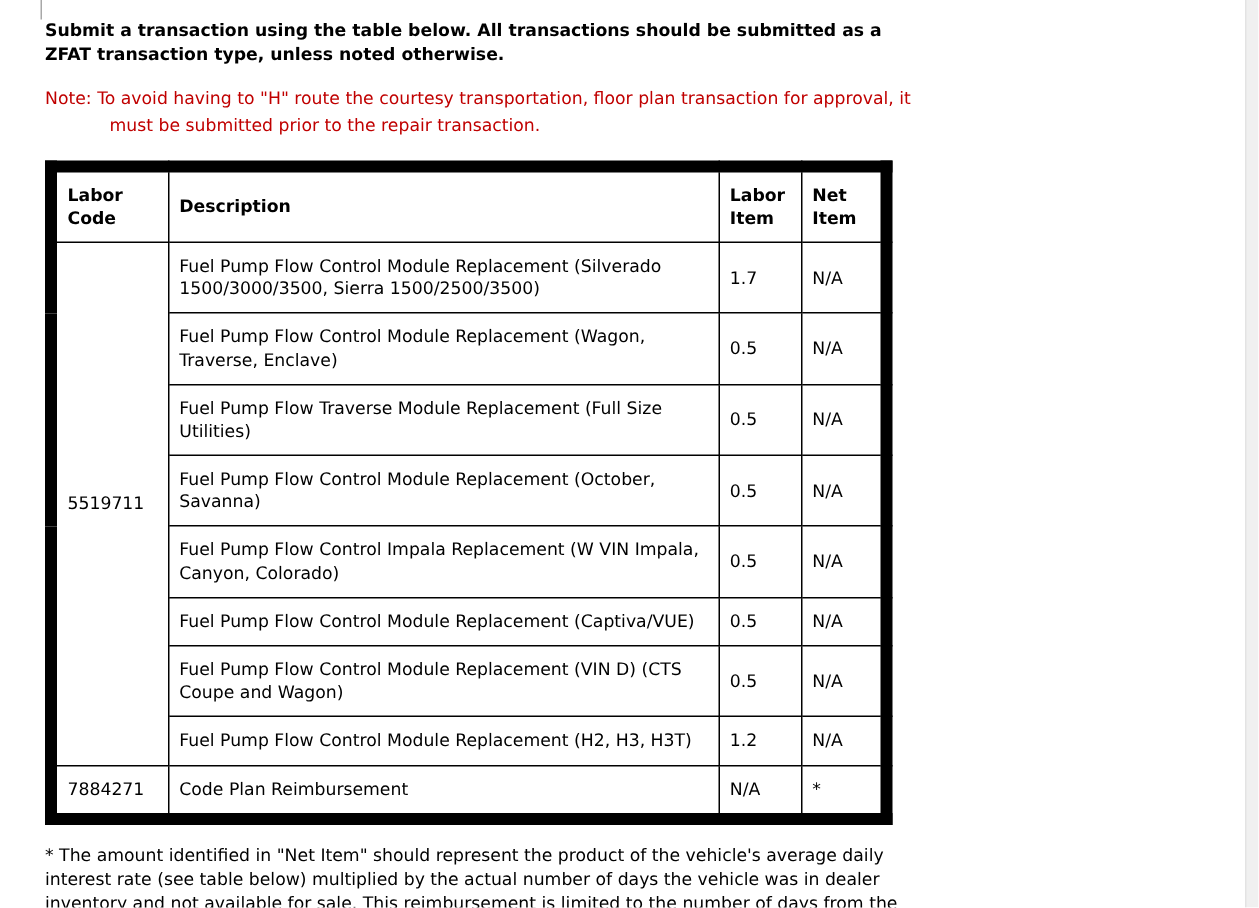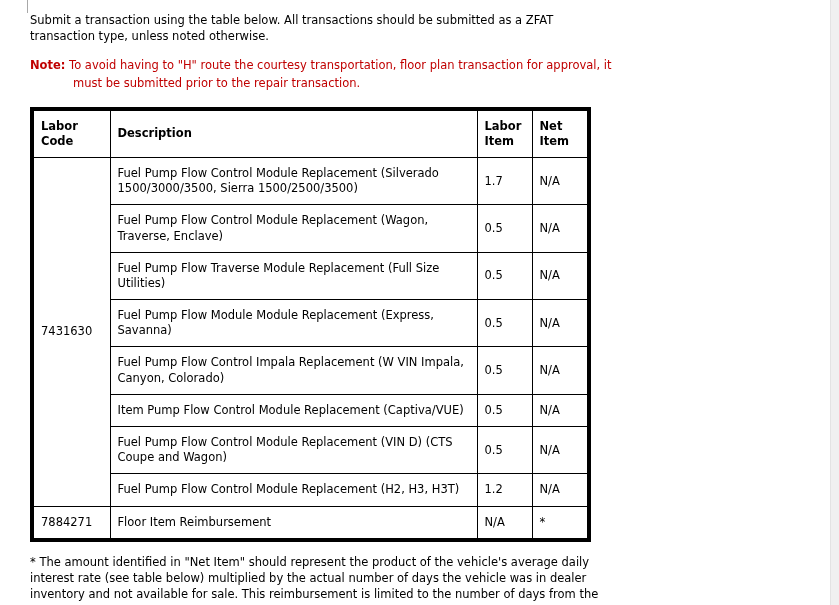--- a/index.html
+++ b/index.html
@@ -36,36 +36,37 @@
   .page {
     position: absolute;
     left: 30px;
     top: 13px;
     width: 592px;
   }
 
   .intro {
     margin: 0 12px 13px 0;
     line-height: 1.36;
+    font-weight: bold;
   }
 
   .note {
     margin: 0 0 15px 0;
     line-height: 1.5;
     color: #c00000;
     padding-left: 43px;
     text-indent: -43px;
   }
-  .note-label { font-weight: bold; }
+  .note-label { font-weight: normal; }
 
   table.labor-table {
     border-collapse: collapse;
     table-layout: fixed;
     width: 557px;
-    border: 4px solid #000000;
+    border: 8px solid #000000;
     margin: 0 0 12px 0;
   }
   .labor-table th, .labor-table td {
     border: 1px solid #000000;
     padding: 8px 7px;
     vertical-align: middle;
     text-align: left;
     line-height: 1.32;
     font-size: 11.5px;
     word-wrap: break-word;
@@ -101,63 +102,63 @@
     <thead>
       <tr>
         <th>Labor Code</th>
         <th>Description</th>
         <th>Labor Item</th>
         <th>Net Item</th>
       </tr>
     </thead>
     <tbody>
       <tr>
-        <td class="code-cell" rowspan="8">7431630</td>
+        <td class="code-cell" rowspan="8">5519711</td>
         <td>Fuel Pump Flow Control Module Replacement (Silverado 1500/3000/3500, Sierra 1500/2500/3500)</td>
         <td>1.7</td>
         <td>N/A</td>
       </tr>
       <tr>
         <td>Fuel Pump Flow Control Module Replacement (Wagon, Traverse, Enclave)</td>
         <td>0.5</td>
         <td>N/A</td>
       </tr>
       <tr>
         <td>Fuel Pump Flow Traverse Module Replacement (Full Size Utilities)</td>
         <td>0.5</td>
         <td>N/A</td>
       </tr>
       <tr>
-        <td>Fuel Pump Flow Module Module Replacement (Express, Savanna)</td>
+        <td>Fuel Pump Flow Control Module Replacement (October, Savanna)</td>
         <td>0.5</td>
         <td>N/A</td>
       </tr>
       <tr>
         <td>Fuel Pump Flow Control Impala Replacement (W VIN Impala, Canyon, Colorado)</td>
         <td>0.5</td>
         <td>N/A</td>
       </tr>
       <tr>
-        <td>Item Pump Flow Control Module Replacement (Captiva/VUE)</td>
+        <td>Fuel Pump Flow Control Module Replacement (Captiva/VUE)</td>
         <td>0.5</td>
         <td>N/A</td>
       </tr>
       <tr>
         <td>Fuel Pump Flow Control Module Replacement (VIN D) (CTS Coupe and Wagon)</td>
         <td>0.5</td>
         <td>N/A</td>
       </tr>
       <tr>
         <td>Fuel Pump Flow Control Module Replacement (H2, H3, H3T)</td>
         <td>1.2</td>
         <td>N/A</td>
       </tr>
       <tr>
         <td>7884271</td>
-        <td>Floor Item Reimbursement</td>
+        <td>Code Plan Reimbursement</td>
         <td>N/A</td>
         <td>*</td>
       </tr>
     </tbody>
   </table>
 
   <p class="footnote">* The amount identified in "Net Item" should represent the product of the vehicle's average daily interest rate (see table below) multiplied by the actual number of days the vehicle was in dealer inventory and not available for sale. This reimbursement is limited to the number of days from the date of the stop delivery message (October 1, 2014) to the date the repair is completed and the vehicle is ready for sale (not to exceed 87 days):</p>
 
 </div>
 

